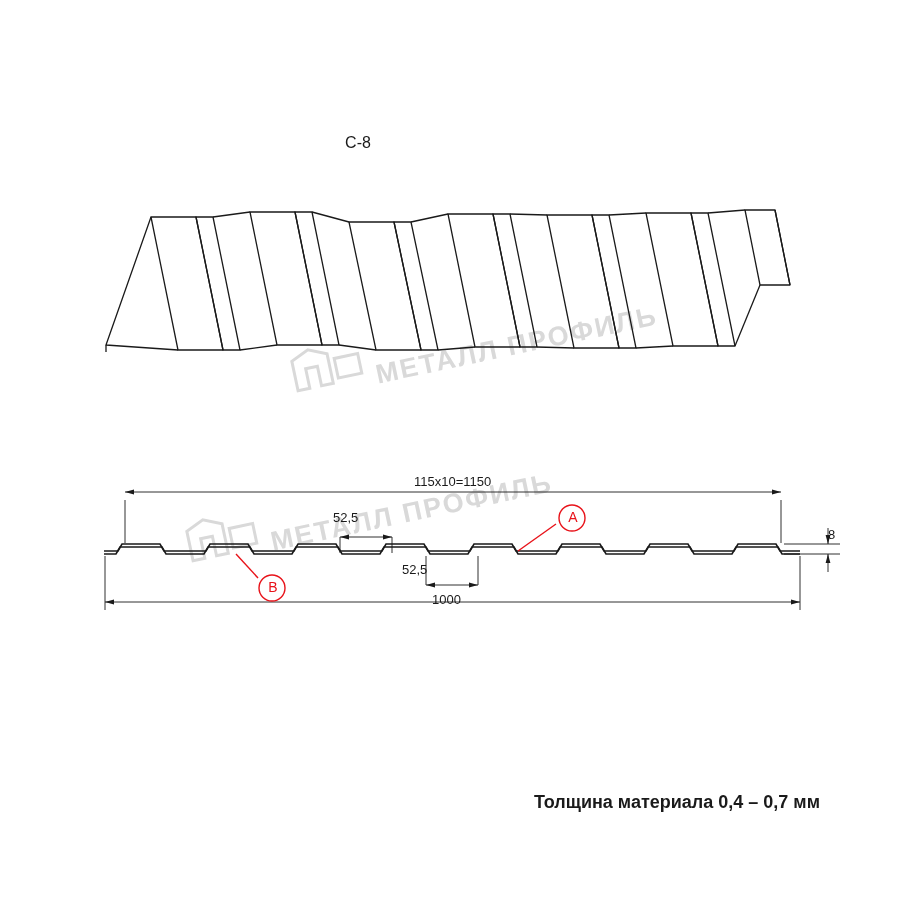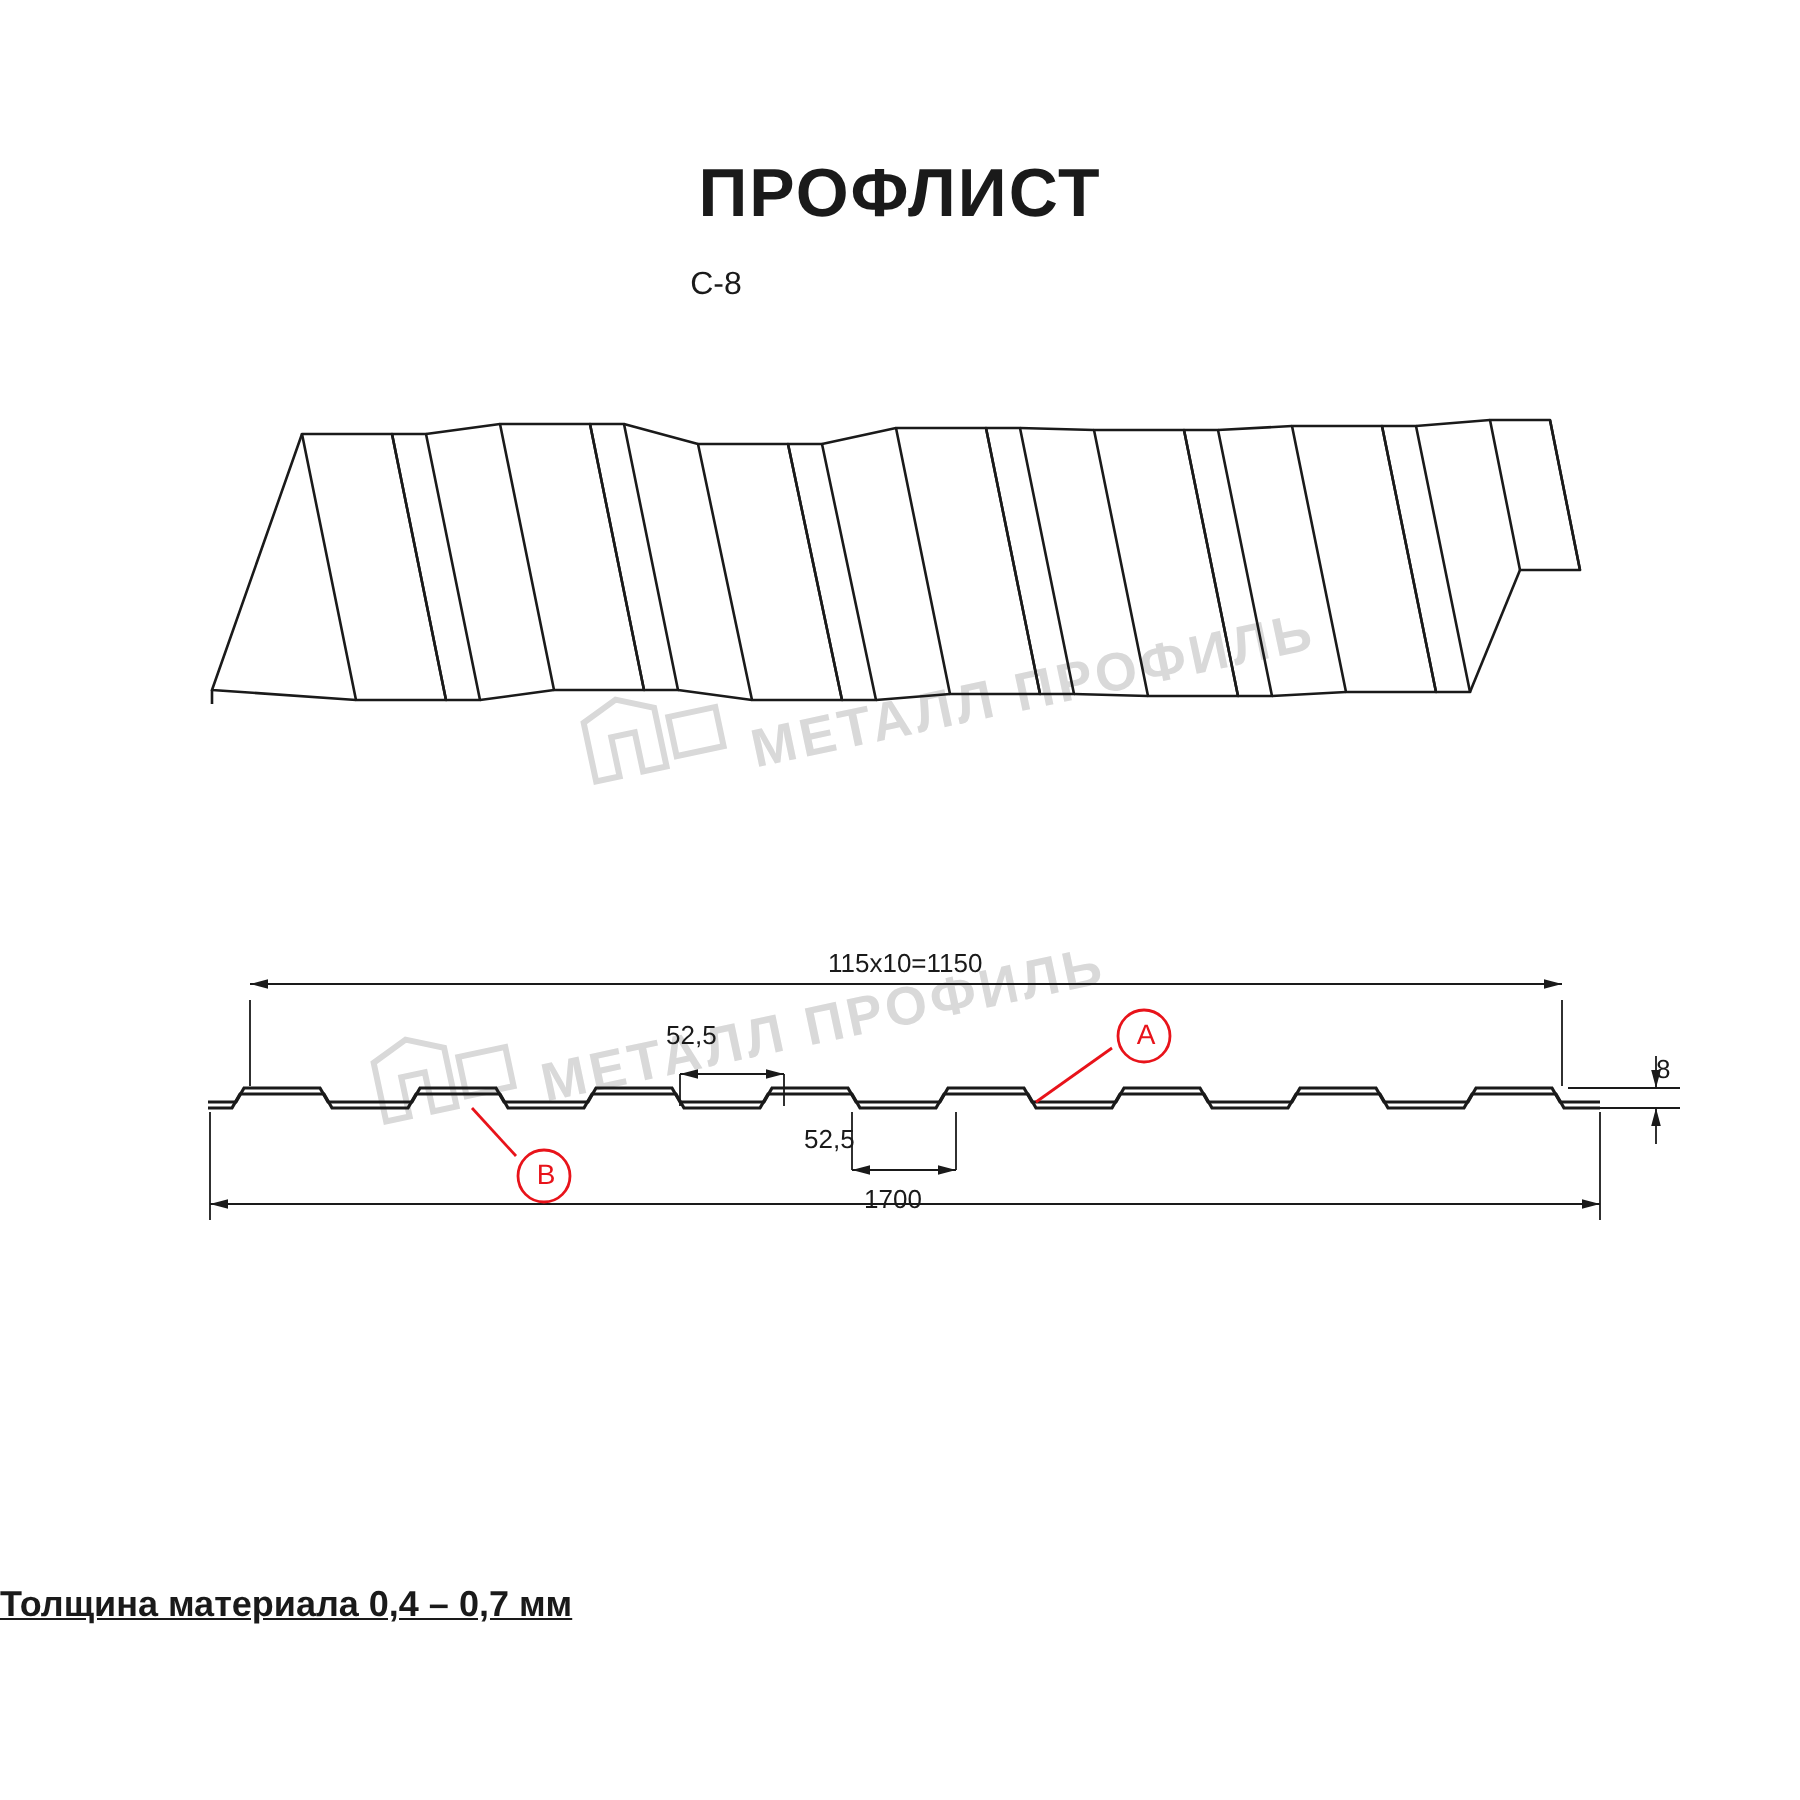--- a/index.html
+++ b/index.html
@@ -37,25 +37,24 @@
     width: 716px;
     text-align: center;
     font-size: 16px;
     color: #1a1a1a;
   }
   .footer {
     position: absolute;
     top: 792px;
     left: 0;
     width: 820px;
-    text-align: left;
+    text-align: right;
     font-size: 18px;
     font-weight: bold;
     color: #1a1a1a;
-    text-decoration: underline;
   }
   .drawing {
     position: absolute;
     top: 0;
     left: 0;
   }
   .wm {
     position: absolute;
     pointer-events: none;
     user-select: none;
@@ -81,21 +80,20 @@
     user-select: none;
   }
   .wm-m1 { top: 338px; left: 288px; transform: rotate(-12deg); }
   .wm-m2 { top: 508px; left: 183px; transform: rotate(-12deg); }
 </style>
 </head>
 <body>
 
 <div class="page">
 
-  <div class="title">ПРОФЛИСТ</div>
   <div class="subtitle">С-8</div>
 
   <div class="wm wm-1">МЕТАЛЛ ПРОФИЛЬ</div>
   <div class="wm wm-2">МЕТАЛЛ ПРОФИЛЬ</div>
 
   <svg class="wm-mark wm-m1" width="80" height="60" viewBox="0 0 80 60">
     <g fill="none" stroke="#d9d9d9" stroke-width="3">
       <path d="M6 46 L6 16 L24 8 L42 16 L42 46 L30 46 L30 26 L18 26 L18 46 Z"></path>
       <rect x="48" y="22" width="24" height="20"></rect>
     </g>
@@ -220,21 +218,21 @@
       <circle cx="272" cy="588" r="13"></circle>
     </g>
   </svg>
 
   <div style="position:absolute; top:474px; left:414px; font-size:13px; color:#1a1a1a;">115x10=1150</div>
 
   <div style="position:absolute; top:510px; left:333px; font-size:13px; color:#1a1a1a;">52,5</div>
 
   <div style="position:absolute; top:562px; left:402px; font-size:13px; color:#1a1a1a;">52,5</div>
 
-  <div style="position:absolute; top:592px; left:432px; font-size:13px; color:#1a1a1a;">1700</div>
+  <div style="position:absolute; top:592px; left:432px; font-size:13px; color:#1a1a1a;">1000</div>
 
   <div style="position:absolute; top:527px; left:828px; font-size:13px; color:#1a1a1a;">8</div>
 
   <div style="position:absolute; top:509px; left:566px; width:14px; text-align:center; font-size:14px; color:#e8131a;">A</div>
 
   <div style="position:absolute; top:579px; left:266px; width:14px; text-align:center; font-size:14px; color:#e8131a;">B</div>
 
   <div class="footer">Толщина материала 0,4 – 0,7 мм</div>
 
 </div>

